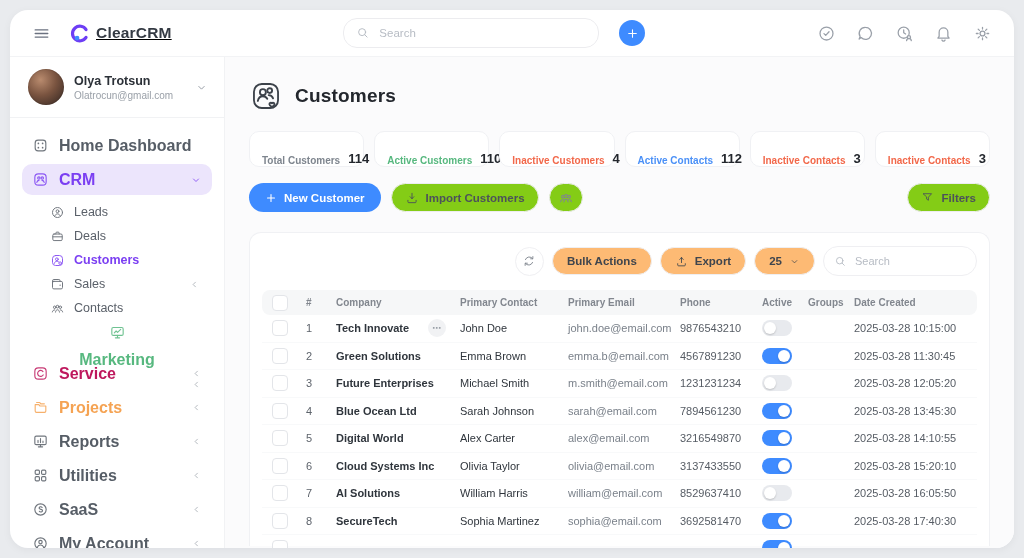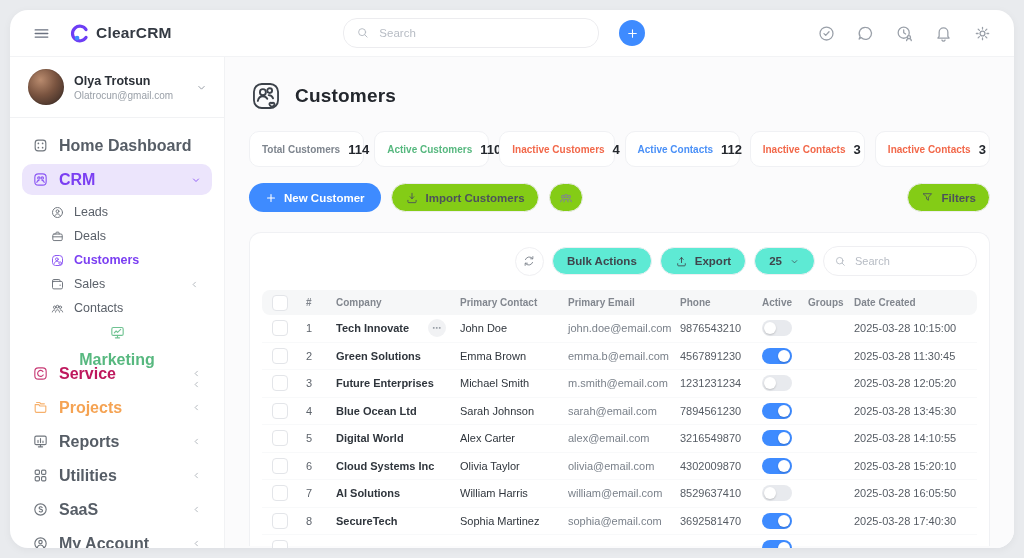--- a/index.html
+++ b/index.html
@@ -4,21 +4,21 @@
 <style>
   html,body{margin:0;padding:0;}
   body{width:1024px;height:558px;background:#e9ebee;font-family:"Liberation Sans","DejaVu Sans",sans-serif;overflow:hidden;-webkit-font-smoothing:antialiased;}
   .app{position:absolute;inset:10px;background:#fff;border-radius:18px;overflow:hidden;display:flex;flex-direction:column;box-shadow:0 2px 8px rgba(20,24,34,.05);}
   svg{display:block;}
   .ic{stroke:currentColor;fill:none;stroke-width:1.6;stroke-linecap:round;stroke-linejoin:round;}
 
   
   .topbar{height:46px;flex:none;display:flex;align-items:center;padding:0 22px;gap:10px;border-bottom:1px solid #f2f3f5;}
   .burger{color:#6b7280;cursor:pointer;}
-  .logo{display:flex;align-items:center;gap:6px;margin-left:8px;}
+  .logo{display:flex;align-items:center;gap:6px;margin-left:8px;text-decoration:underline;}
   .logo-text{font-size:15.5px;font-weight:700;color:#343a43;letter-spacing:.2px;}
   .tb-spacer{flex:1;}
   .tb-search{width:230px;height:28px;border:1px solid #ececef;border-radius:14px;display:flex;align-items:center;gap:7px;padding:0 12px;color:#b4b9c1;background:#fff;}
   .tb-search input{border:0;outline:0;background:transparent;font-size:11.5px;color:#555;width:100%;font-family:inherit;}
   .tb-search input::placeholder{color:#b7bcc4;}
   .plus-btn{width:26px;height:26px;border-radius:50%;background:#3e8bff;color:#fff;display:flex;align-items:center;justify-content:center;margin-left:10px;cursor:pointer;border:none;}
   .tb-icons{display:flex;align-items:center;gap:20px;color:#9aa0a9;}
   .tb-icons .tbi{cursor:pointer;}
 
   
@@ -46,39 +46,39 @@
   .smi .mi-chev{margin-left:auto;margin-right:12px;color:#9aa0a8;}
   .smi.active{color:#7b3ff2;font-weight:700;}
   .mi .micon,.smi .micon{flex:none;color:inherit;opacity:.85;}
 
   
   .page-title{display:flex;align-items:center;gap:12px;margin:6px 0 18px;}
   .pt-icon{width:34px;height:34px;color:#3c424a;}
   .pt-text{font-size:19px;font-weight:700;color:#23272d;letter-spacing:.2px;}
 
   .stats{display:flex;gap:10px;}
-  .stat{flex:1;height:34px;background:#fff;border:1px solid #f0f1f4;border-radius:10px;display:flex;align-items:center;justify-content:space-between;padding:0 12px;min-width:0;}
+  .stat{flex:1;height:34px;background:#fff;border:1px solid #f0f1f4;border-radius:10px;display:flex;align-items:flex-end;justify-content:space-between;padding:0 12px;min-width:0;}
   .stat-label{font-size:10px;font-weight:600;white-space:nowrap;}
   .stat-val{font-size:13px;font-weight:700;color:#23272d;margin-left:8px;}
   .lb-muted{color:#7e858e;}
   .lb-green{color:#57b87f;}
   .lb-red{color:#f2684a;}
   .lb-blue{color:#4a90f7;}
 
   .actions{display:flex;align-items:center;gap:10px;margin-top:16px;}
   .btn-primary{height:29px;border:none;border-radius:15px;background:#3e8bff;color:#fff;font-size:11.5px;font-weight:700;display:flex;align-items:center;gap:7px;padding:0 16px;cursor:pointer;font-family:inherit;}
   .btn-ghost{height:29px;border:1px solid #ededf0;border-radius:15px;background:#84cc16;color:#4c525a;font-size:11.5px;font-weight:600;display:flex;align-items:center;gap:7px;padding:0 13px;cursor:pointer;font-family:inherit;}
   .btn-icon{width:34px;justify-content:center;padding:0;color:#80868f;}
   .act-spacer{flex:1;}
 
   
   .tcard{margin-top:20px;background:#fff;border:1px solid #f0f1f4;border-bottom:none;border-radius:12px 12px 0 0;padding:13px 12px 0;height:300px;}
   .tctrl{display:flex;align-items:center;justify-content:flex-end;gap:8px;margin-bottom:14px;}
   .ctl-round{width:29px;height:29px;border-radius:50%;border:1px solid #efeff2;background:#fff;color:#80868f;display:flex;align-items:center;justify-content:center;cursor:pointer;}
-  .ctl-pill{height:28px;border:1px solid #efeff2;border-radius:15px;background:#5eead4;color:#3f454d;font-size:11.5px;font-weight:600;display:flex;align-items:center;gap:7px;padding:0 14px;cursor:pointer;font-family:inherit;}
+  .ctl-pill{height:28px;border:1px solid #efeff2;border-radius:15px;background:#fdba74;color:#3f454d;font-size:11.5px;font-weight:600;display:flex;align-items:center;gap:7px;padding:0 14px;cursor:pointer;font-family:inherit;}
   .ctl-search{width:132px;height:28px;border:1px solid #efeff2;border-radius:15px;display:flex;align-items:center;gap:6px;padding:0 10px;color:#b4b9c1;}
   .ctl-search input{border:0;outline:0;width:100%;font-size:11px;color:#555;font-family:inherit;background:transparent;}
   .ctl-search input::placeholder{color:#b7bcc4;}
 
   .trow{display:grid;grid-template-columns:34px 30px 124px 108px 112px 82px 46px 46px 1fr;align-items:center;padding:0 10px;}
   .thead{height:25px;background:#f6f7f8;border-radius:8px;font-size:10px;font-weight:600;color:#82878f;}
   .tbody .trow{height:26.5px;border-bottom:1px solid #f8f9fa;font-size:11px;}
   .cbx{width:14px;height:14px;border:1px solid #e3e5e9;border-radius:4px;background:#fff;cursor:pointer;}
   .c-num{color:#5d636b;}
   .c-company{color:#2f353c;font-weight:600;display:flex;align-items:center;justify-content:space-between;padding-right:14px;gap:17px;}
@@ -577,21 +577,21 @@
           </div>
 
           <div class="trow">
             <span class="cbx"></span>
             <span class="c-num">6</span>
             <span class="c-company">
                 <span>Cloud Systems Inc</span>
               </span>
             <span class="c-contact">Olivia Taylor</span>
             <span class="c-email">olivia@email.com</span>
-            <span class="c-phone">4302009870</span>
+            <span class="c-phone">3137433550</span>
             <span class="toggle on"></span>
             <span class="c-groups"></span>
             <span class="c-date">2025-03-28 15:20:10</span>
           </div>
 
           <div class="trow">
             <span class="cbx"></span>
             <span class="c-num">7</span>
             <span class="c-company">
                 <span>AI Solutions</span>

